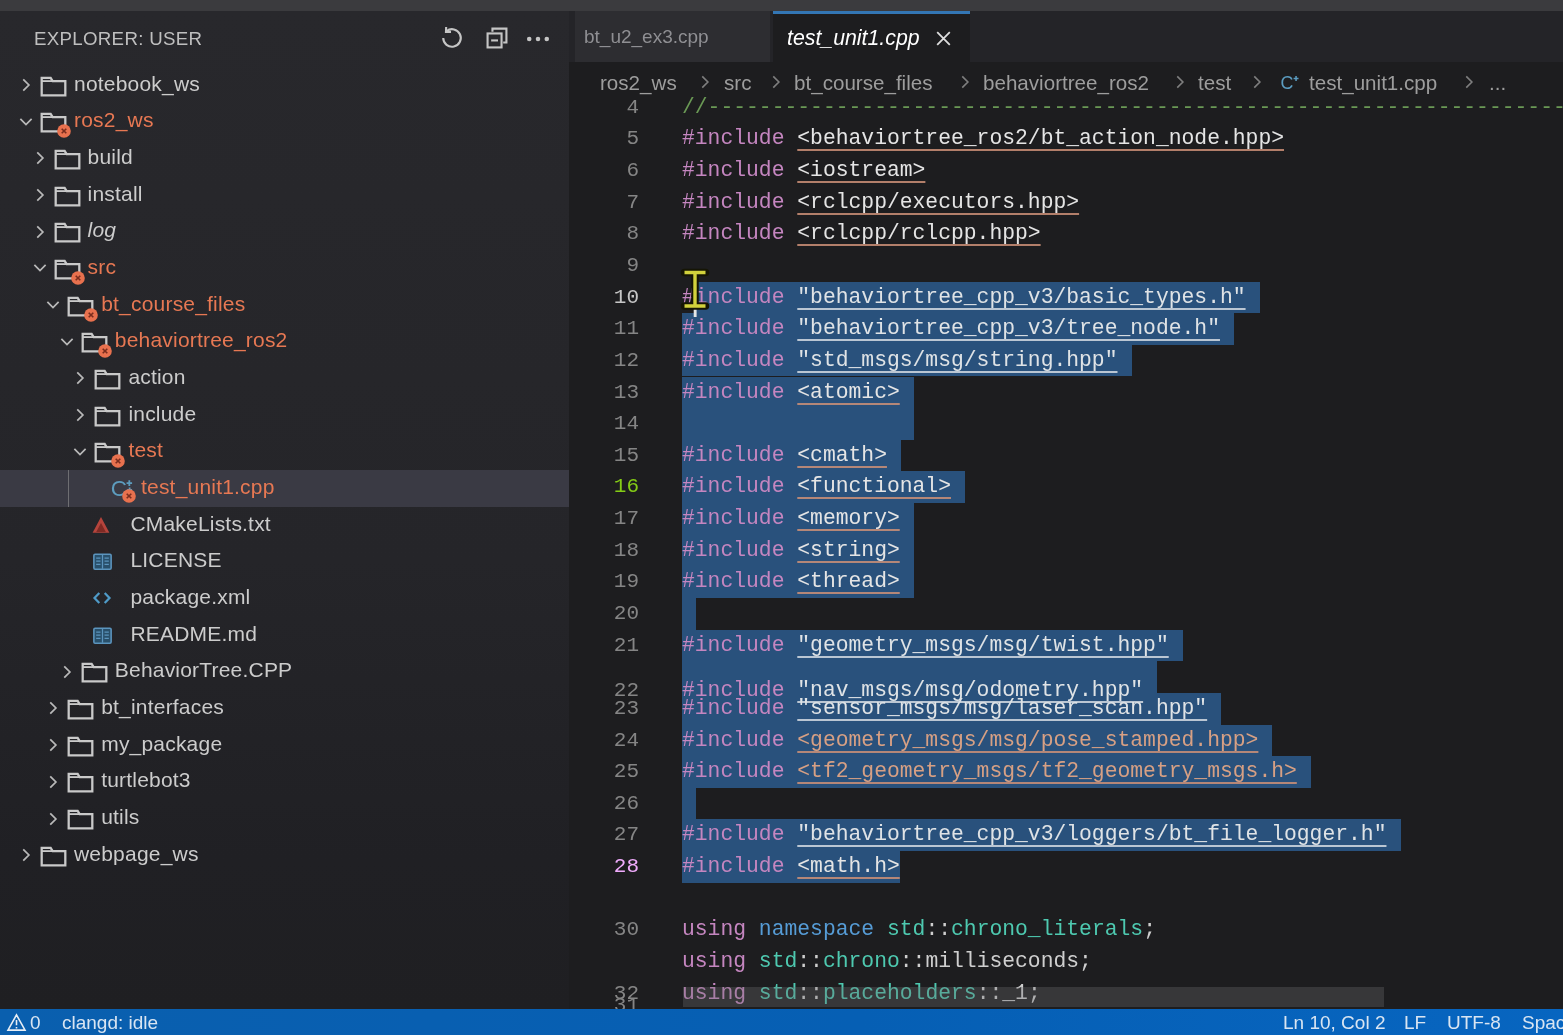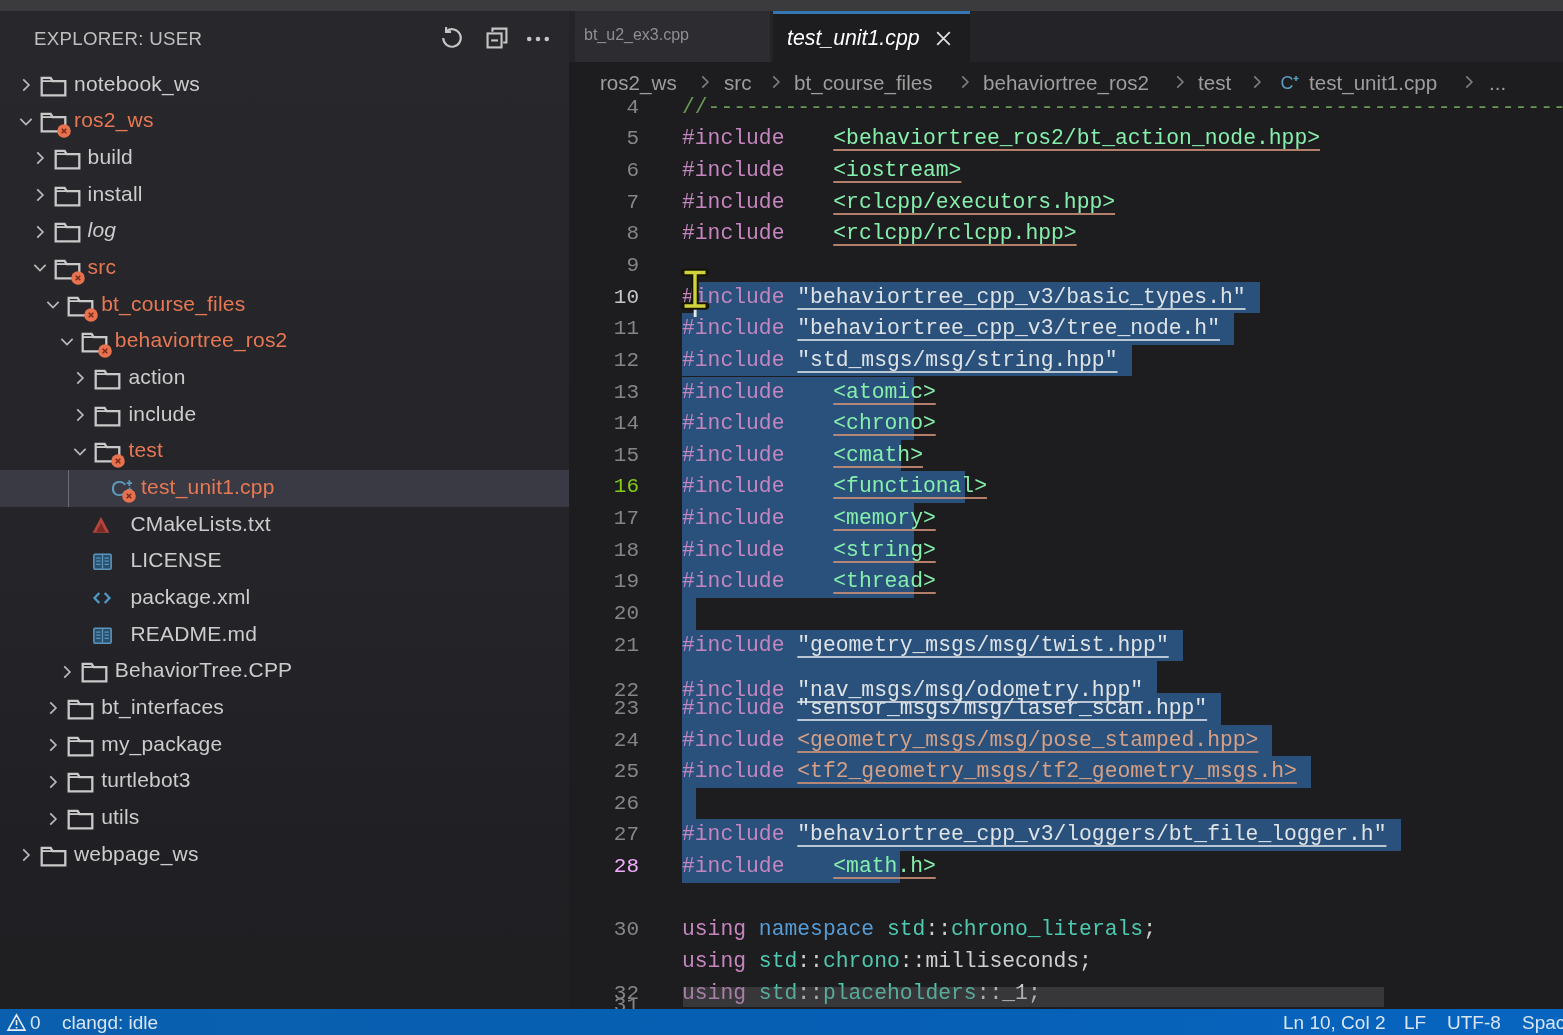--- a/index.html
+++ b/index.html
@@ -6,21 +6,21 @@
 #root{position:absolute;left:0;top:0;width:1563px;height:1035px;overflow:hidden;
  font-family:"Liberation Sans",sans-serif;}
 .abs{position:absolute;}
 .rtxt{font-size:21px;color:#cccccc;letter-spacing:0.2px;}
 .rorange{color:#e77853;}
 .cl{position:absolute;left:569px;width:994px;height:31.64px;}
 .ln{position:absolute;left:0;top:0;width:70px;height:31.64px;text-align:right;
  color:#858585;font:21px "Liberation Mono",monospace;line-height:31.64px;}
 .ct{position:absolute;left:113px;top:0;height:31.64px;white-space:pre;
  font:21.35px "Liberation Mono",monospace;line-height:31.64px;}
-.k{color:#c586c0;}.s{color:#86efac;margin-left:36px;}.w{color:#cfcfcf;}.b{color:#569cd6;}
+.k{color:#c586c0;}.s{color:#e5e5e5;}.w{color:#cfcfcf;}.b{color:#569cd6;}
 .t{color:#4ec9b0;}.c{color:#6a9955;}
 .u{text-decoration:underline;text-decoration-thickness:2px;text-underline-offset:5px;
  text-decoration-color:rgba(206,145,120,0.85);}
 .s2{color:#dfe3e6;}
 .u2{text-decoration:underline;text-decoration-thickness:2px;text-underline-offset:5px;
  text-decoration-color:rgba(222,228,233,0.8);}
 .s3{color:#d7a084;}
 .selr{position:absolute;background:#29517c;height:31.64px;}
 
 </style></head><body>
@@ -224,21 +224,21 @@
       <path d="M5.8 3.5 L10.3 8 L5.8 12.5" fill="none" stroke="#b9b9b9" stroke-width="1.4"></path>
     </svg>
     <svg class="abs" style="left:40.0px;top:842.67px;" width="27" height="27" viewBox="0 0 16 16">
       <path d="M1 13.2 V2.9 H6.3 L7.5 4.8 H15 V13.2 Z" fill="none" stroke="#c9c9c9" stroke-width="1.35"></path>
       <path d="M1 4.8 H7.5" stroke="#c9c9c9" stroke-width="1.1"></path>
     </svg>
     <div class="abs rtxt" style="left:74.0px;top:841.7px;">webpage_ws</div>
     <div class="abs" style="left:68px;top:470px;width:1px;height:37px;background:#6e6e72;"></div>
 <div class="abs" style="left:569px;top:11px;width:994px;height:51px;background:#242428;"></div>
 <div class="abs" style="left:575px;top:11px;width:195px;height:51px;background:#2d2d31;"></div>
-<div class="abs" style="left:584px;top:26px;font-size:16px;color:#8f8f93;">bt_u2_ex3.cpp</div>
+<div class="abs" style="left:584px;top:26px;font-size:19px;color:#8f8f93;">bt_u2_ex3.cpp</div>
 <div class="abs" style="left:773px;top:11px;width:197px;height:51px;background:#1d1d1f;border-top:3px solid #3376b4;"></div>
 <div class="abs" style="left:787px;top:26px;font-size:21.3px;font-style:italic;color:#ffffff;">test_unit1.cpp</div>
 <svg class="abs" style="left:933px;top:28px;" width="21" height="21" viewBox="0 0 16 16">
 <path d="M3.2 3.2 L12.8 12.8 M12.8 3.2 L3.2 12.8" stroke="#dedede" stroke-width="1.35"></path>
     </svg>
 <div class="abs" style="left:600px;top:71px;font-size:20.6px;color:#9d9d9d;">ros2_ws</div>
 <svg class="abs" style="left:695px;top:72px;" width="20" height="20" viewBox="0 0 16 16">
       <path d="M5.8 3.5 L10.3 8 L5.8 12.5" fill="none" stroke="#7e7e7e" stroke-width="1.3"></path>
     </svg>
 <div class="abs" style="left:724px;top:71px;font-size:20.6px;color:#9d9d9d;">src</div>
@@ -320,21 +320,20 @@
 <div class="cl" style="top:344.8px;">
       <span class="ln" style="color:#858585;">12</span>
       <span class="ct"><span class="k">#include</span><span class="w"> </span><span class="s2 u2">"std_msgs/msg/string.hpp"</span></span>
     </div>
 <div class="cl" style="top:376.5px;">
       <span class="ln" style="color:#858585;">13</span>
       <span class="ct"><span class="k">#include</span><span class="w"> </span><span class="s u">&lt;atomic&gt;</span></span>
     </div>
 <div class="cl" style="top:408.1px;">
       <span class="ln" style="color:#858585;">14</span>
-      <span class="ct"><span class="k">#include</span><span class="w"> </span><span class="s u">&lt;chrono&gt;</span></span>
     </div>
 <div class="cl" style="top:439.7px;">
       <span class="ln" style="color:#858585;">15</span>
       <span class="ct"><span class="k">#include</span><span class="w"> </span><span class="s u">&lt;cmath&gt;</span></span>
     </div>
 <div class="cl" style="top:471.4px;">
       <span class="ln" style="color:#84cc16;">16</span>
       <span class="ct"><span class="k">#include</span><span class="w"> </span><span class="s u">&lt;functional&gt;</span></span>
     </div>
 <div class="cl" style="top:503.0px;">

